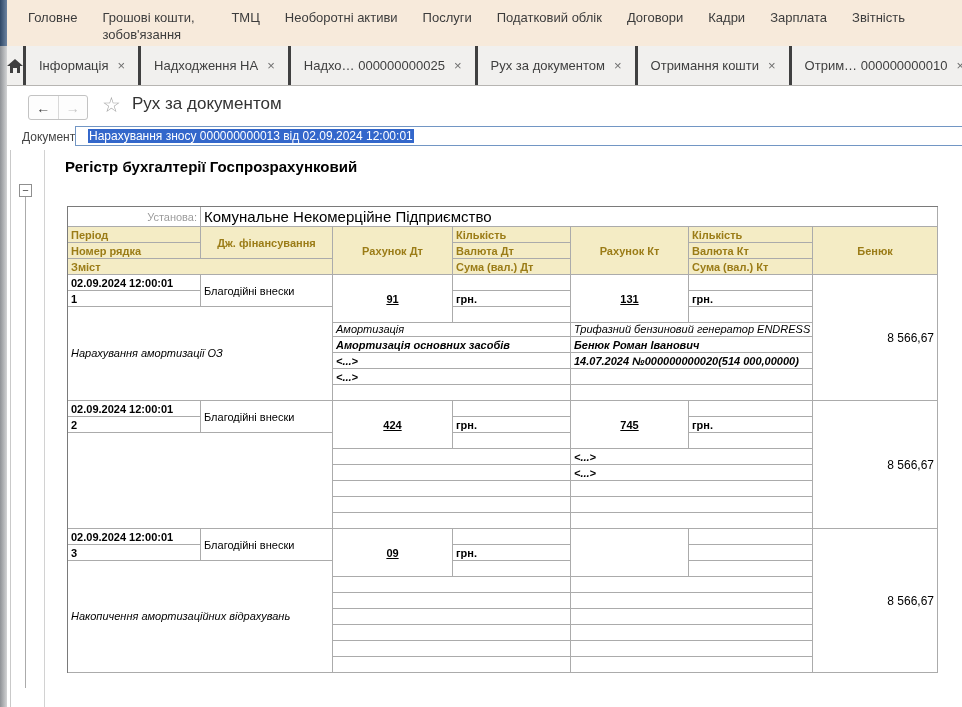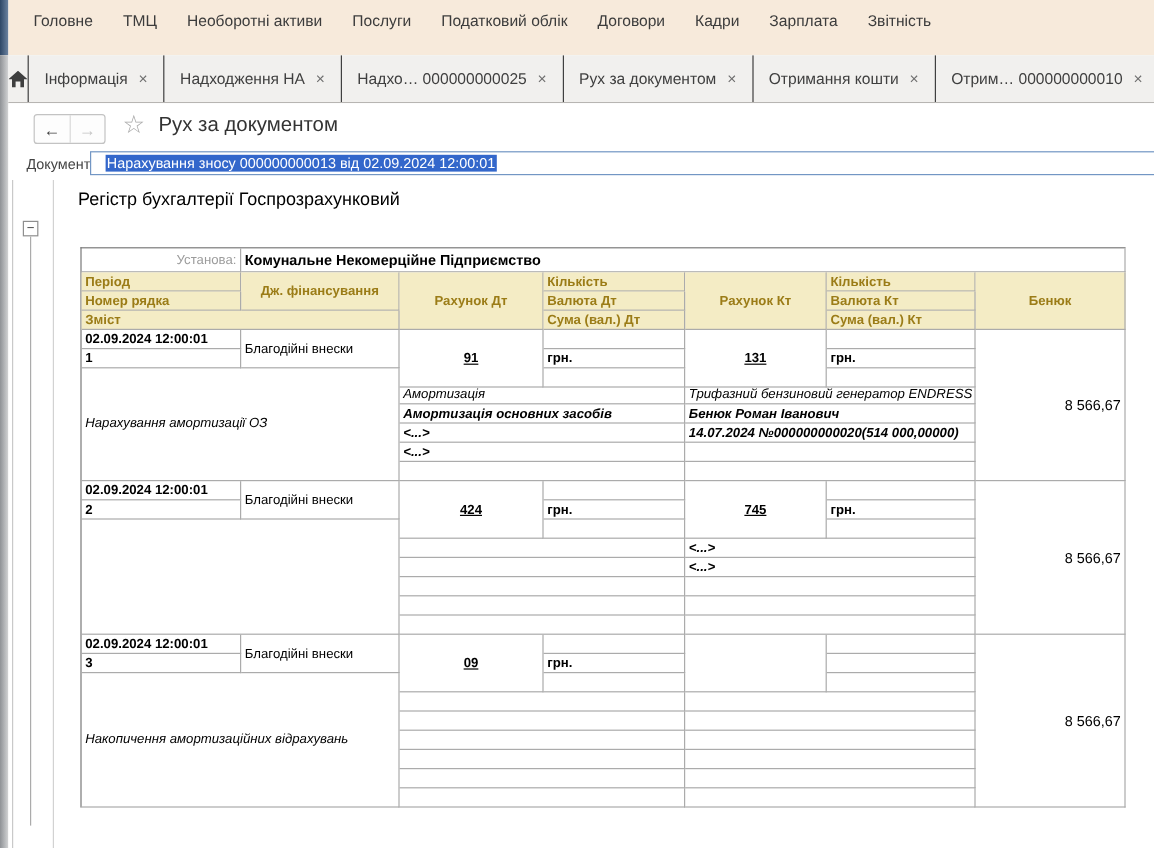--- a/index.html
+++ b/index.html
@@ -13,21 +13,21 @@
   
   .menubar{position:absolute;left:7px;top:0;width:955px;height:46px;background:#F7EADB;
            display:flex;align-items:flex-start;gap:25px;padding:9px 0 0 21px;box-sizing:border-box;
            font-size:13px;color:#3C3C3C;}
   .menu-item{white-space:nowrap;line-height:17px;cursor:default;}
   .menu-item.two-line{white-space:normal;width:104px;}
   
   .tabbar{position:absolute;left:7px;top:46px;width:955px;height:40px;background:#F1F0EE;
           display:flex;align-items:stretch;border-bottom:1px solid #B7B5B2;box-sizing:border-box;
           font-size:13px;color:#3F3F3F;overflow:hidden;}
-  .tab{display:flex;align-items:center;padding:0 13px;border-right:1px solid #404040;white-space:nowrap;}
+  .tab{display:flex;align-items:center;padding:0 13px;border-right:3px solid #404040;white-space:nowrap;}
   .tab-home{width:38px;justify-content:center;padding:0;}
   .tab .close{margin-left:9px;color:#6E6E6E;font-size:13px;line-height:13px;}
   
   .toolbar{position:absolute;left:7px;top:86px;width:955px;height:38px;background:#fff;}
   .nav-group{position:absolute;left:21px;top:9px;width:58px;height:23px;border:1px solid #C3C3C3;
              border-radius:3px;background:#FDFDFD;display:flex;}
   .nav-btn{flex:1;display:flex;align-items:center;justify-content:center;font-size:14px;}
   .nav-back{color:#3F3F3F;border-right:1px solid #D9D9D9;}
   .nav-fwd{color:#C6C6C6;}
   .fav-star{position:absolute;left:95px;top:7px;font-size:21px;color:#A8A8A8;line-height:24px;}
@@ -40,50 +40,51 @@
              white-space:nowrap;}
   .doc-sel{background:#3367CB;color:#fff;padding:0 1px;}
   
   .report-area{position:absolute;left:7px;top:150px;width:955px;height:557px;background:#fff;}
   .vline-a{position:absolute;left:3px;top:0;width:1px;height:557px;background:#C9C9C9;}
   .vline-b{position:absolute;left:37px;top:0;width:1px;height:557px;background:#D2D2D2;}
   .grp-line{position:absolute;left:18px;top:47px;width:1px;height:491px;background:#ABABAB;}
   .grp-box{position:absolute;left:12px;top:34px;width:13px;height:13px;border:1px solid #8F8F8F;
            background:#FFFFFF;box-sizing:border-box;font-size:11px;line-height:10px;text-align:center;
            color:#444;}
-  .report-title{position:absolute;left:58px;top:8px;font-size:15px;font-weight:normal;color:#000;}
+  .report-title{position:absolute;left:58px;top:8px;font-size:15px;font-weight:bold;color:#000;}
   
   .reg-wrap{position:absolute;left:60px;top:56px;}
   table.reg{border-collapse:separate;border-spacing:0;table-layout:fixed;width:870px;
             border-top:1px solid #7A7A7A;border-left:1px solid #7A7A7A;font-size:11px;color:#000;}
   table.reg td{border-right:1px solid #ABABAB;border-bottom:1px solid #ABABAB;padding:0 3px;
                overflow:hidden;white-space:nowrap;vertical-align:middle;}
   td.rd{border-right-color:#7A7A7A;}
   td.bd{border-bottom-color:#7A7A7A;}
   td.hz{height:15px;font-weight:bold;}
   td.hc{background:#F4ECC5;color:#9B7C17;font-weight:bold;height:15px;padding-left:4px;}
   td.hcc{text-align:center;padding-left:3px;}
   td.org-l{color:#9C9C9C;text-align:right;padding-right:6px;height:19px;}
-  td.org-v{font-weight:bold;font-size:12px;padding-left:6px;}
+  td.org-v{font-weight:normal;font-size:15px;padding-left:6px;}
   td.acc{font-weight:bold;text-align:center;text-decoration:underline;}
   td.it{font-style:italic;}
   td.cnt{font-style:italic;padding-left:4px;white-space:normal;line-height:13px;}
   td.sumc{font-weight:normal;font-size:12px;text-align:right;padding-right:13px;}
   td.num{padding-left:32px;}
   td.wrap{white-space:normal;line-height:13px;padding:2px 4px;}
   td.anl{padding-left:4px;}
 </style>
 </head>
 <body>
 
 <div class="edge-top"></div>
 <div class="edge-rest"></div>
 
 <div class="menubar">
   <span class="menu-item">Головне</span>
+  <span class="menu-item two-line">Грошові кошти, зобов'язання</span>
   <span class="menu-item">ТМЦ</span>
   <span class="menu-item">Необоротні активи</span>
   <span class="menu-item">Послуги</span>
   <span class="menu-item">Податковий облік</span>
   <span class="menu-item">Договори</span>
   <span class="menu-item">Кадри</span>
   <span class="menu-item">Зарплата</span>
   <span class="menu-item">Звітність</span>
 </div>
 

